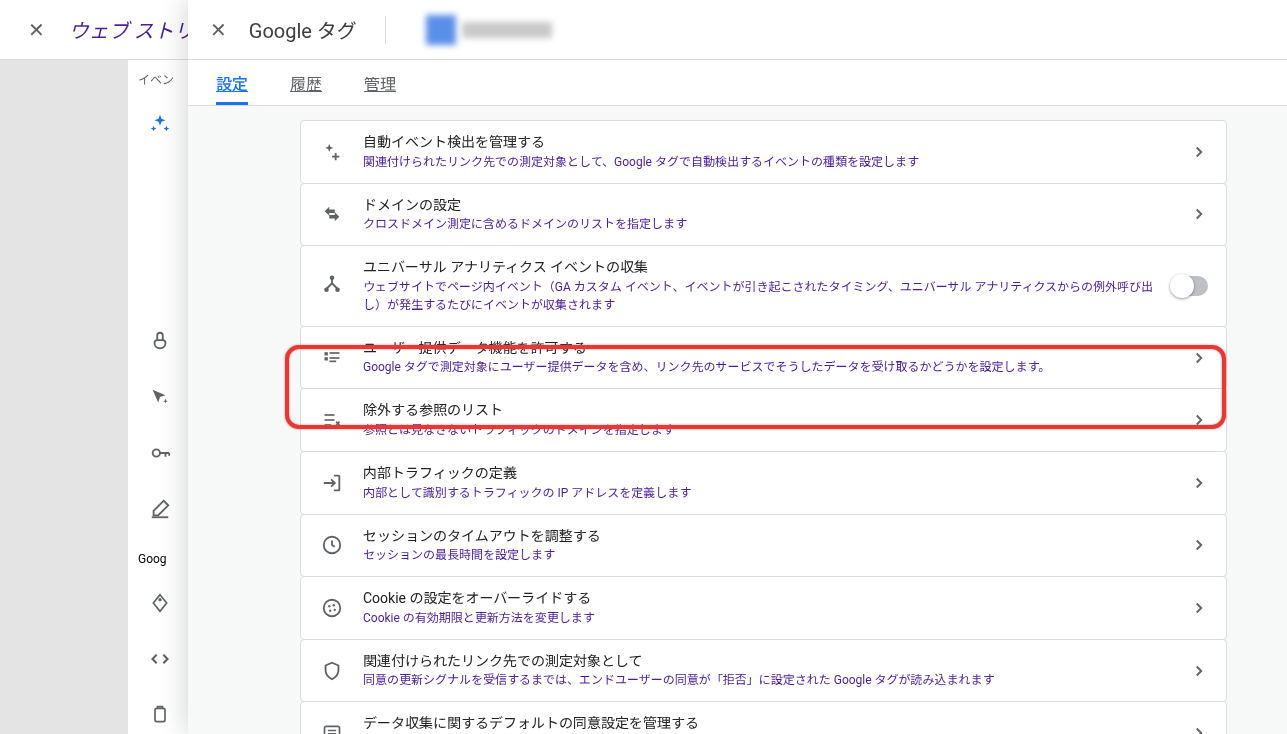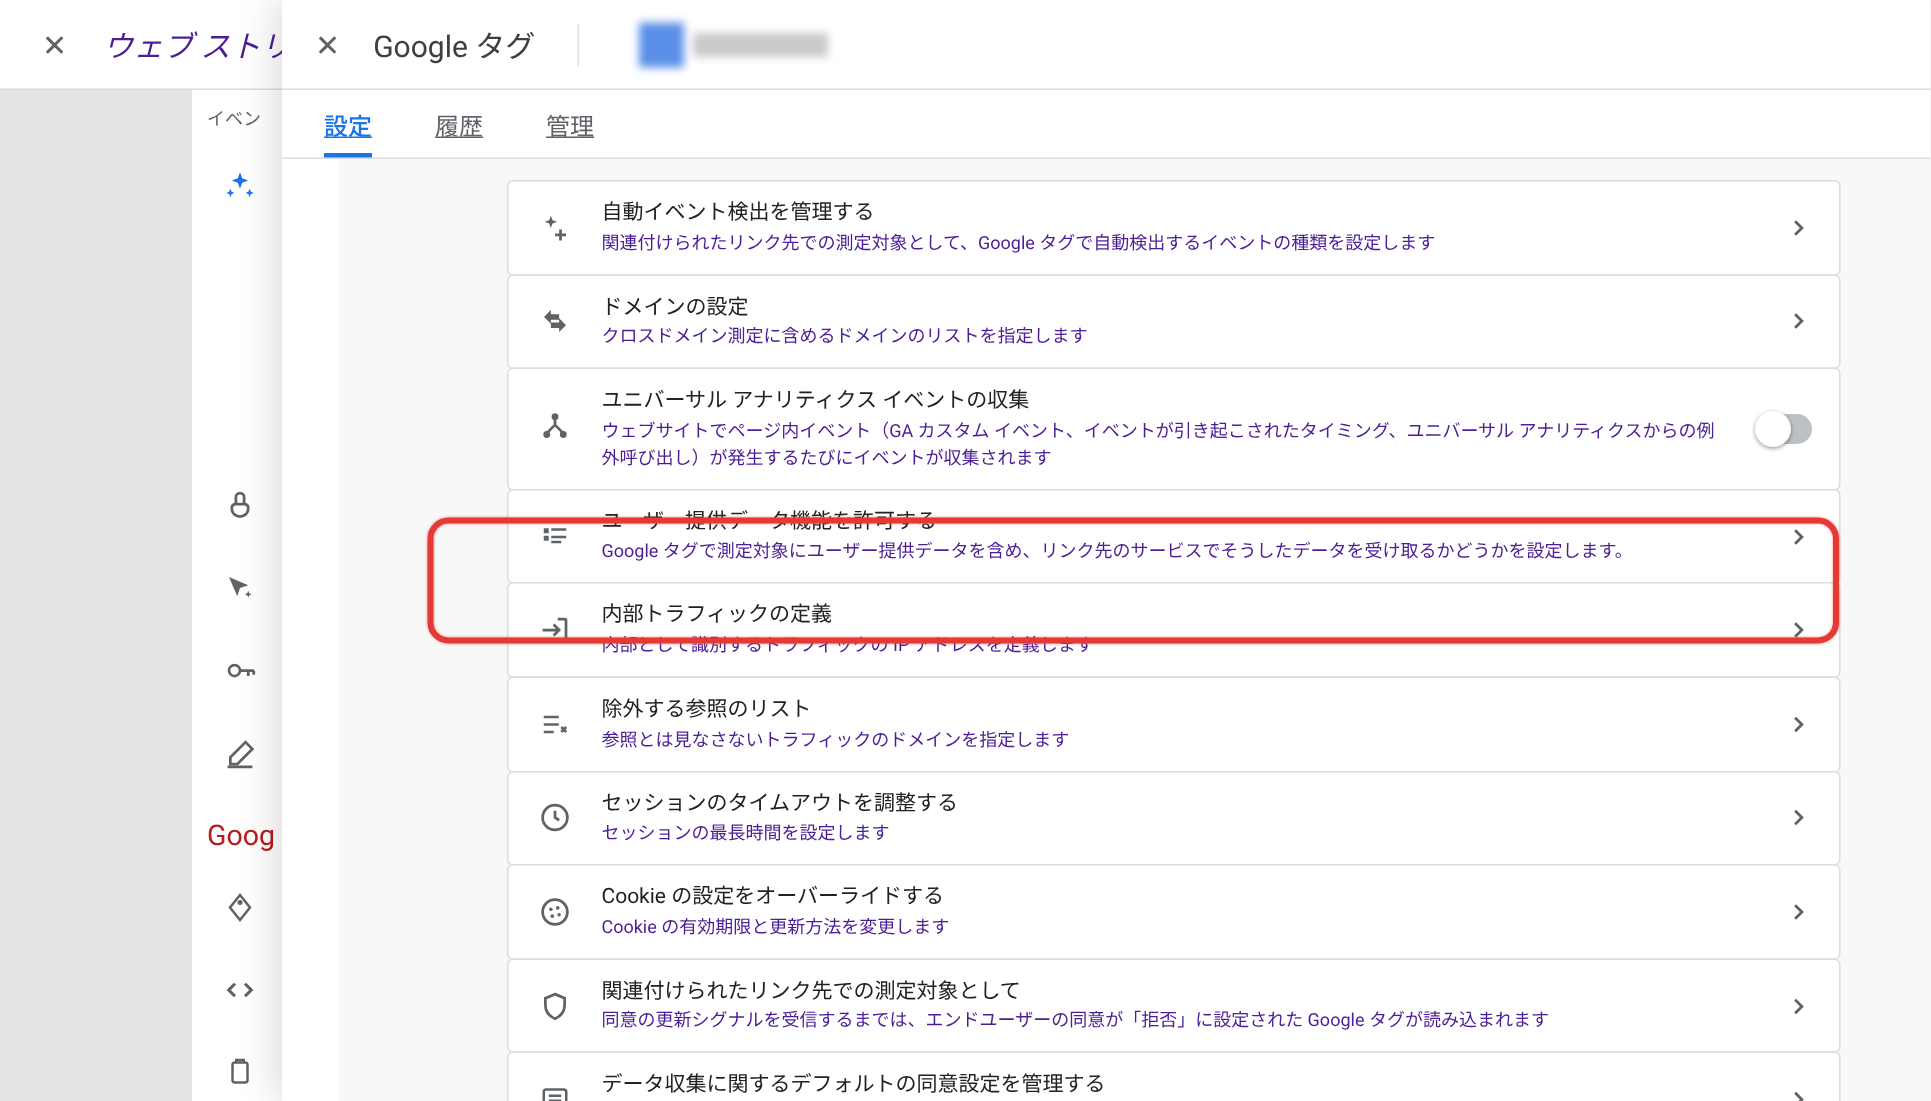--- a/index.html
+++ b/index.html
@@ -42,21 +42,21 @@
   .bg-sidebar .item-label {
     font-size: 12px; color: #5f6368; align-self: flex-start;
     padding-left: 10px;
   }
   .bg-sidebar .icon-slot {
     width: 40px; height: 40px; display: flex; align-items: center; justify-content: center;
     color: #5f6368;
   }
   .bg-sidebar .sparkle { color: #1a73e8; }
   .bg-sidebar .section-label {
-    font-size: 19px; color: #b91c1c; align-self: flex-start; padding: 6px 0 0 10px;
+    font-size: 12px; color: #000000; align-self: flex-start; padding: 6px 0 0 10px;
   }
 
   
   .overlay {
     position: absolute;
     left: 188px; right: 0; top: 0; bottom: 0;
     background: #fff;
     box-shadow: -4px 0 24px rgba(0,0,0,0.15);
     display: flex; flex-direction: column;
   }
@@ -96,21 +96,20 @@
     border-bottom: 3px solid transparent;
     padding-top: 3px;
     text-decoration: underline;
   }
   .ov-tab.active { color: #1a73e8; border-bottom-color: #1a73e8; font-weight: 500; }
 
   .ov-body {
     flex: 1; overflow-y: auto;
     background: #f7f8f8;
     padding: 14px 60px 0 112px;
-    margin-left: 38px;
   }
 
   .setting-card {
     background: #fff;
     border: 1px solid #dadce0;
     border-radius: 4px;
     display: flex; align-items: center;
     padding: 12px 18px;
     margin-bottom: -1px;
     gap: 18px;
@@ -291,47 +290,47 @@
           <div class="t2">Google タグで測定対象にユーザー提供データを含め、リンク先のサービスでそうしたデータを受け取るかどうかを設定します。</div>
         </div>
         <div class="chev">
           <svg width="18" height="18" viewBox="0 0 24 24" fill="none" stroke="currentColor" stroke-width="2.5">
             <path d="M9 6l6 6-6 6"></path>
           </svg>
         </div>
       </div>
       <div class="setting-card">
         <div class="ico">
-          <svg width="22" height="22" viewBox="0 0 24 24" fill="none" stroke="currentColor" stroke-width="2">
-            <path d="M14 4h5a1 1 0 0 1 1 1v14a1 1 0 0 1-1 1h-5"></path>
-            <path d="M3 12h12M11 8l4 4-4 4"></path>
-          </svg>
-        </div>
-        <div class="txts">
-          <div class="t1">内部トラフィックの定義</div>
-          <div class="t2">内部として識別するトラフィックの IP アドレスを定義します</div>
-        </div>
-        <div class="chev">
-          <svg width="18" height="18" viewBox="0 0 24 24" fill="none" stroke="currentColor" stroke-width="2.5">
-            <path d="M9 6l6 6-6 6"></path>
-          </svg>
-        </div>
-      </div>
-      <div class="setting-card">
-        <div class="ico">
           <svg width="20" height="20" viewBox="0 0 24 24" fill="currentColor">
             <rect x="3" y="5" width="12" height="2"></rect>
             <rect x="3" y="11" width="12" height="2"></rect>
             <rect x="3" y="17" width="8" height="2"></rect>
             <path d="M17 14l4 4M21 14l-4 4" stroke="currentColor" stroke-width="2"></path>
           </svg>
         </div>
         <div class="txts">
           <div class="t1">除外する参照のリスト</div>
           <div class="t2">参照とは見なさないトラフィックのドメインを指定します</div>
+        </div>
+        <div class="chev">
+          <svg width="18" height="18" viewBox="0 0 24 24" fill="none" stroke="currentColor" stroke-width="2.5">
+            <path d="M9 6l6 6-6 6"></path>
+          </svg>
+        </div>
+      </div>
+      <div class="setting-card">
+        <div class="ico">
+          <svg width="22" height="22" viewBox="0 0 24 24" fill="none" stroke="currentColor" stroke-width="2">
+            <path d="M14 4h5a1 1 0 0 1 1 1v14a1 1 0 0 1-1 1h-5"></path>
+            <path d="M3 12h12M11 8l4 4-4 4"></path>
+          </svg>
+        </div>
+        <div class="txts">
+          <div class="t1">内部トラフィックの定義</div>
+          <div class="t2">内部として識別するトラフィックの IP アドレスを定義します</div>
         </div>
         <div class="chev">
           <svg width="18" height="18" viewBox="0 0 24 24" fill="none" stroke="currentColor" stroke-width="2.5">
             <path d="M9 6l6 6-6 6"></path>
           </svg>
         </div>
       </div>
       <div class="setting-card">
         <div class="ico">
           <svg width="22" height="22" viewBox="0 0 24 24" fill="none" stroke="currentColor" stroke-width="2">

